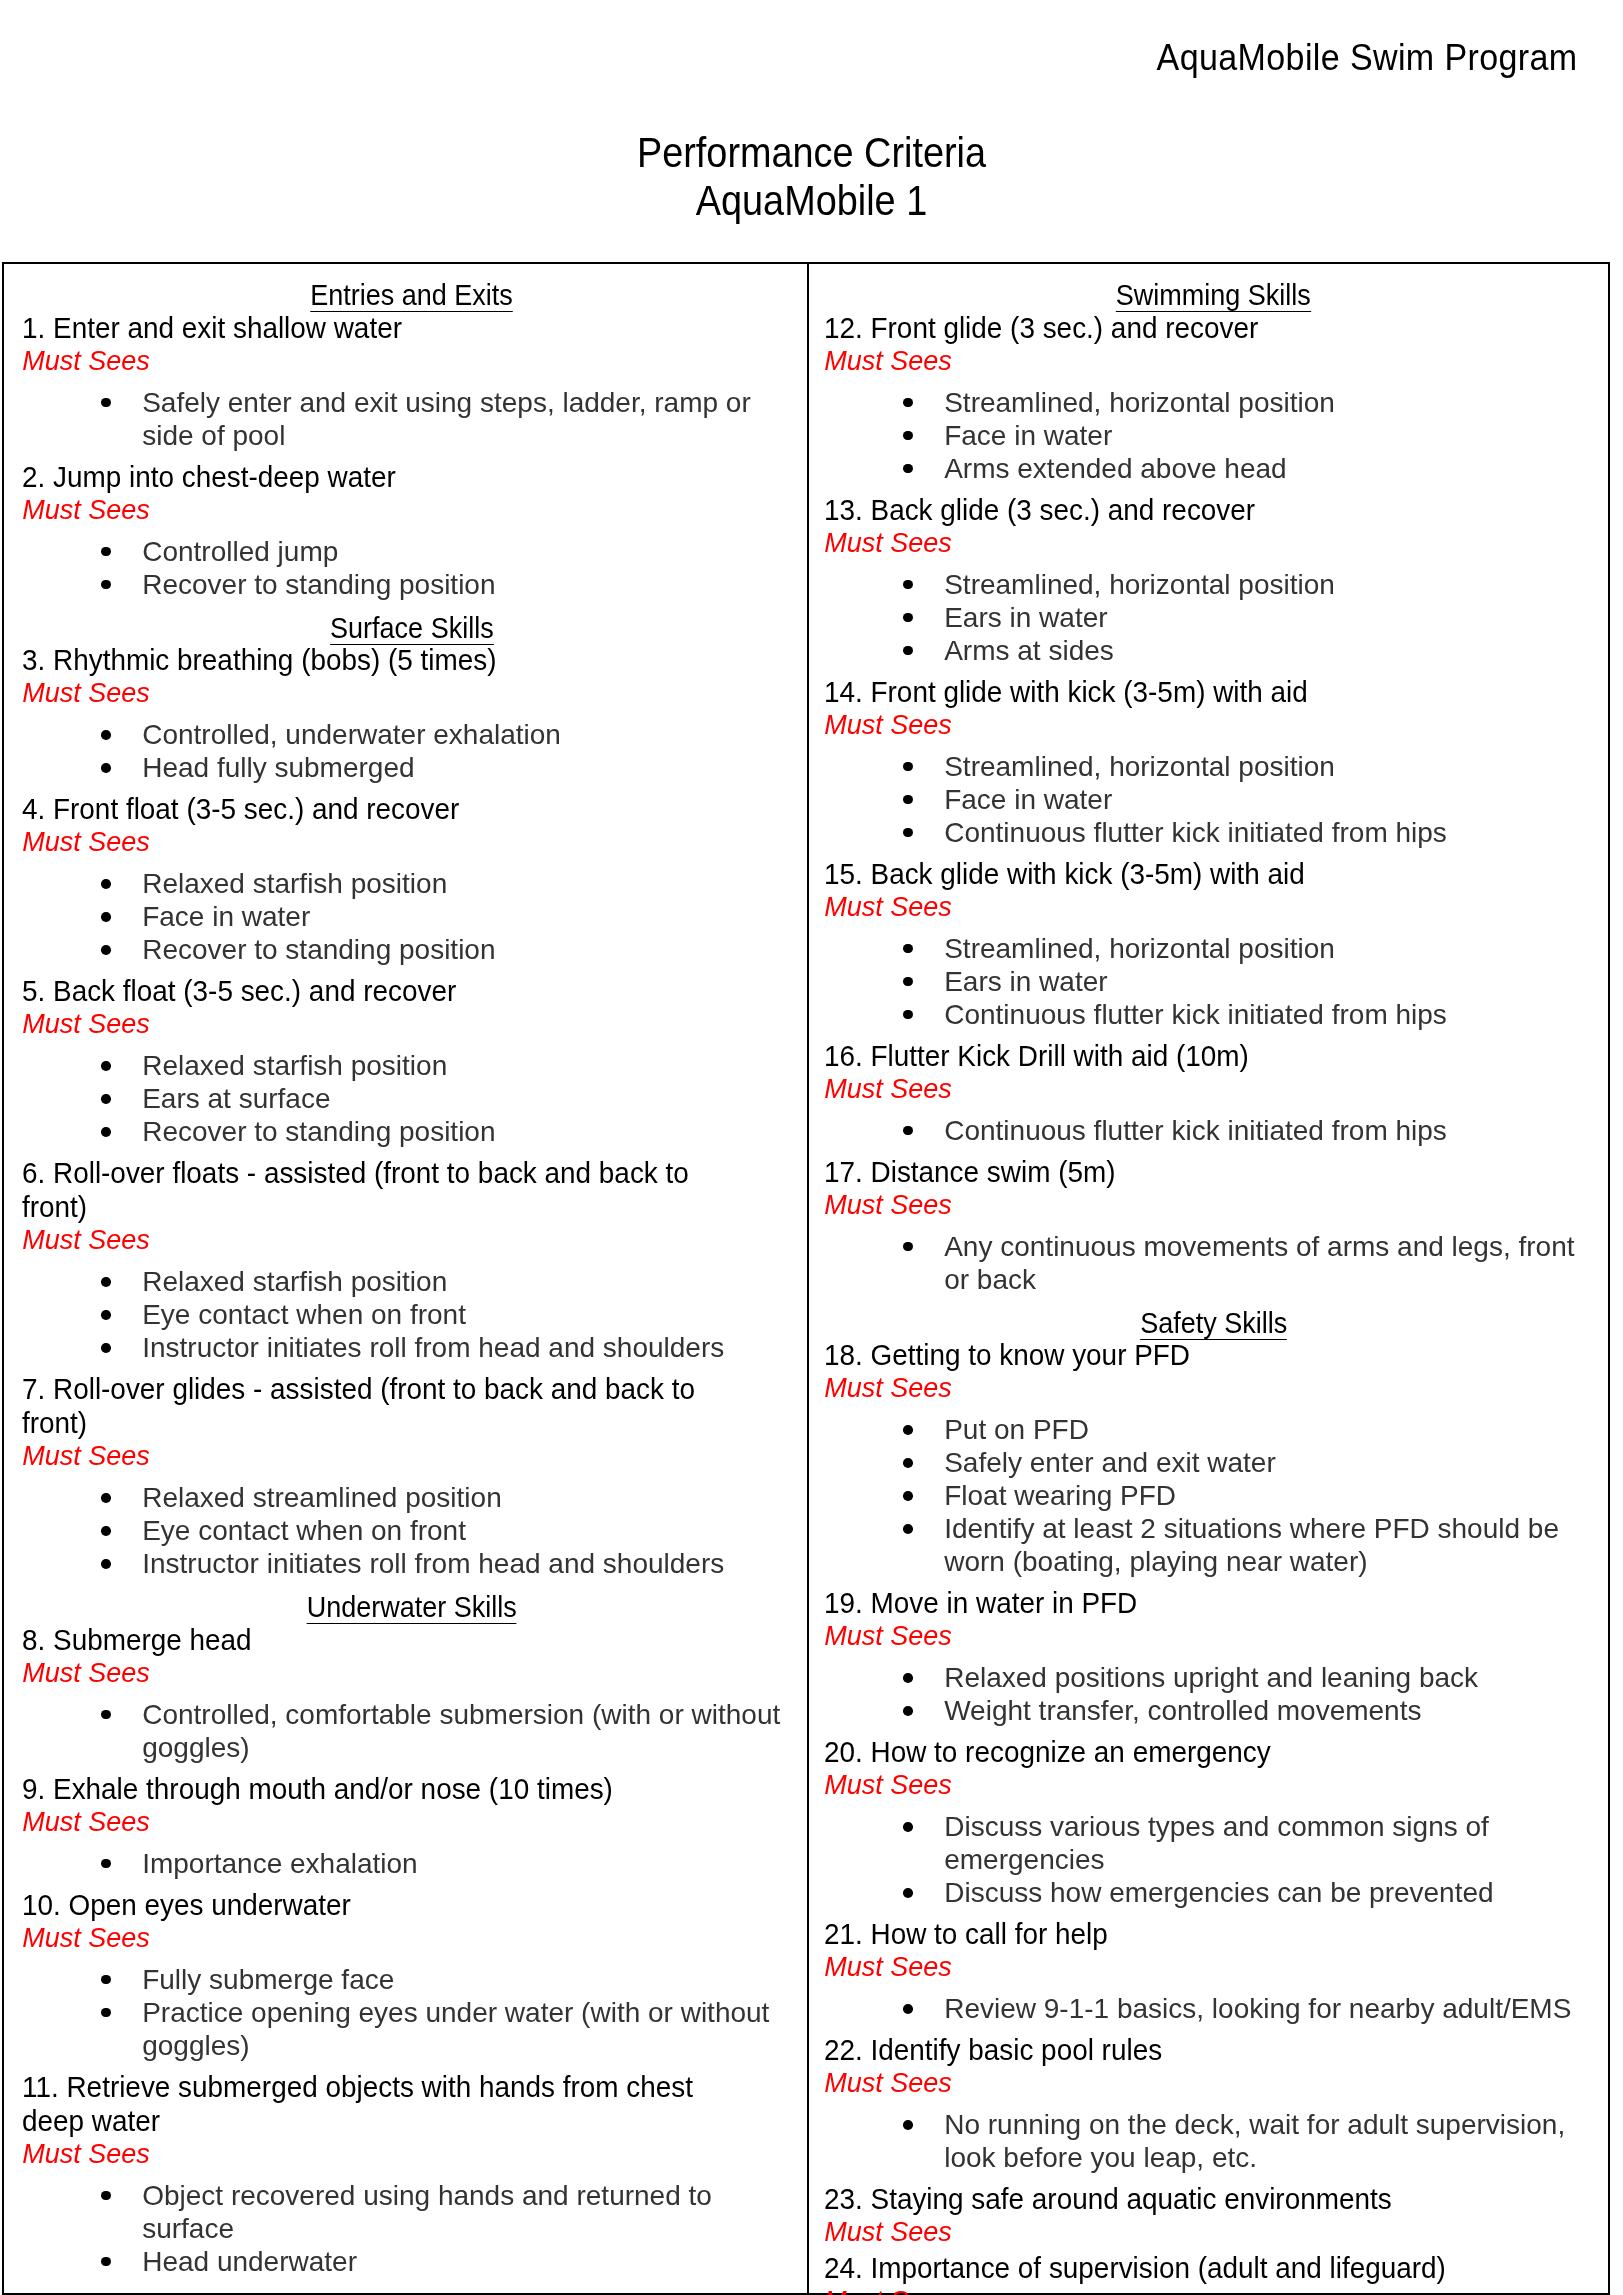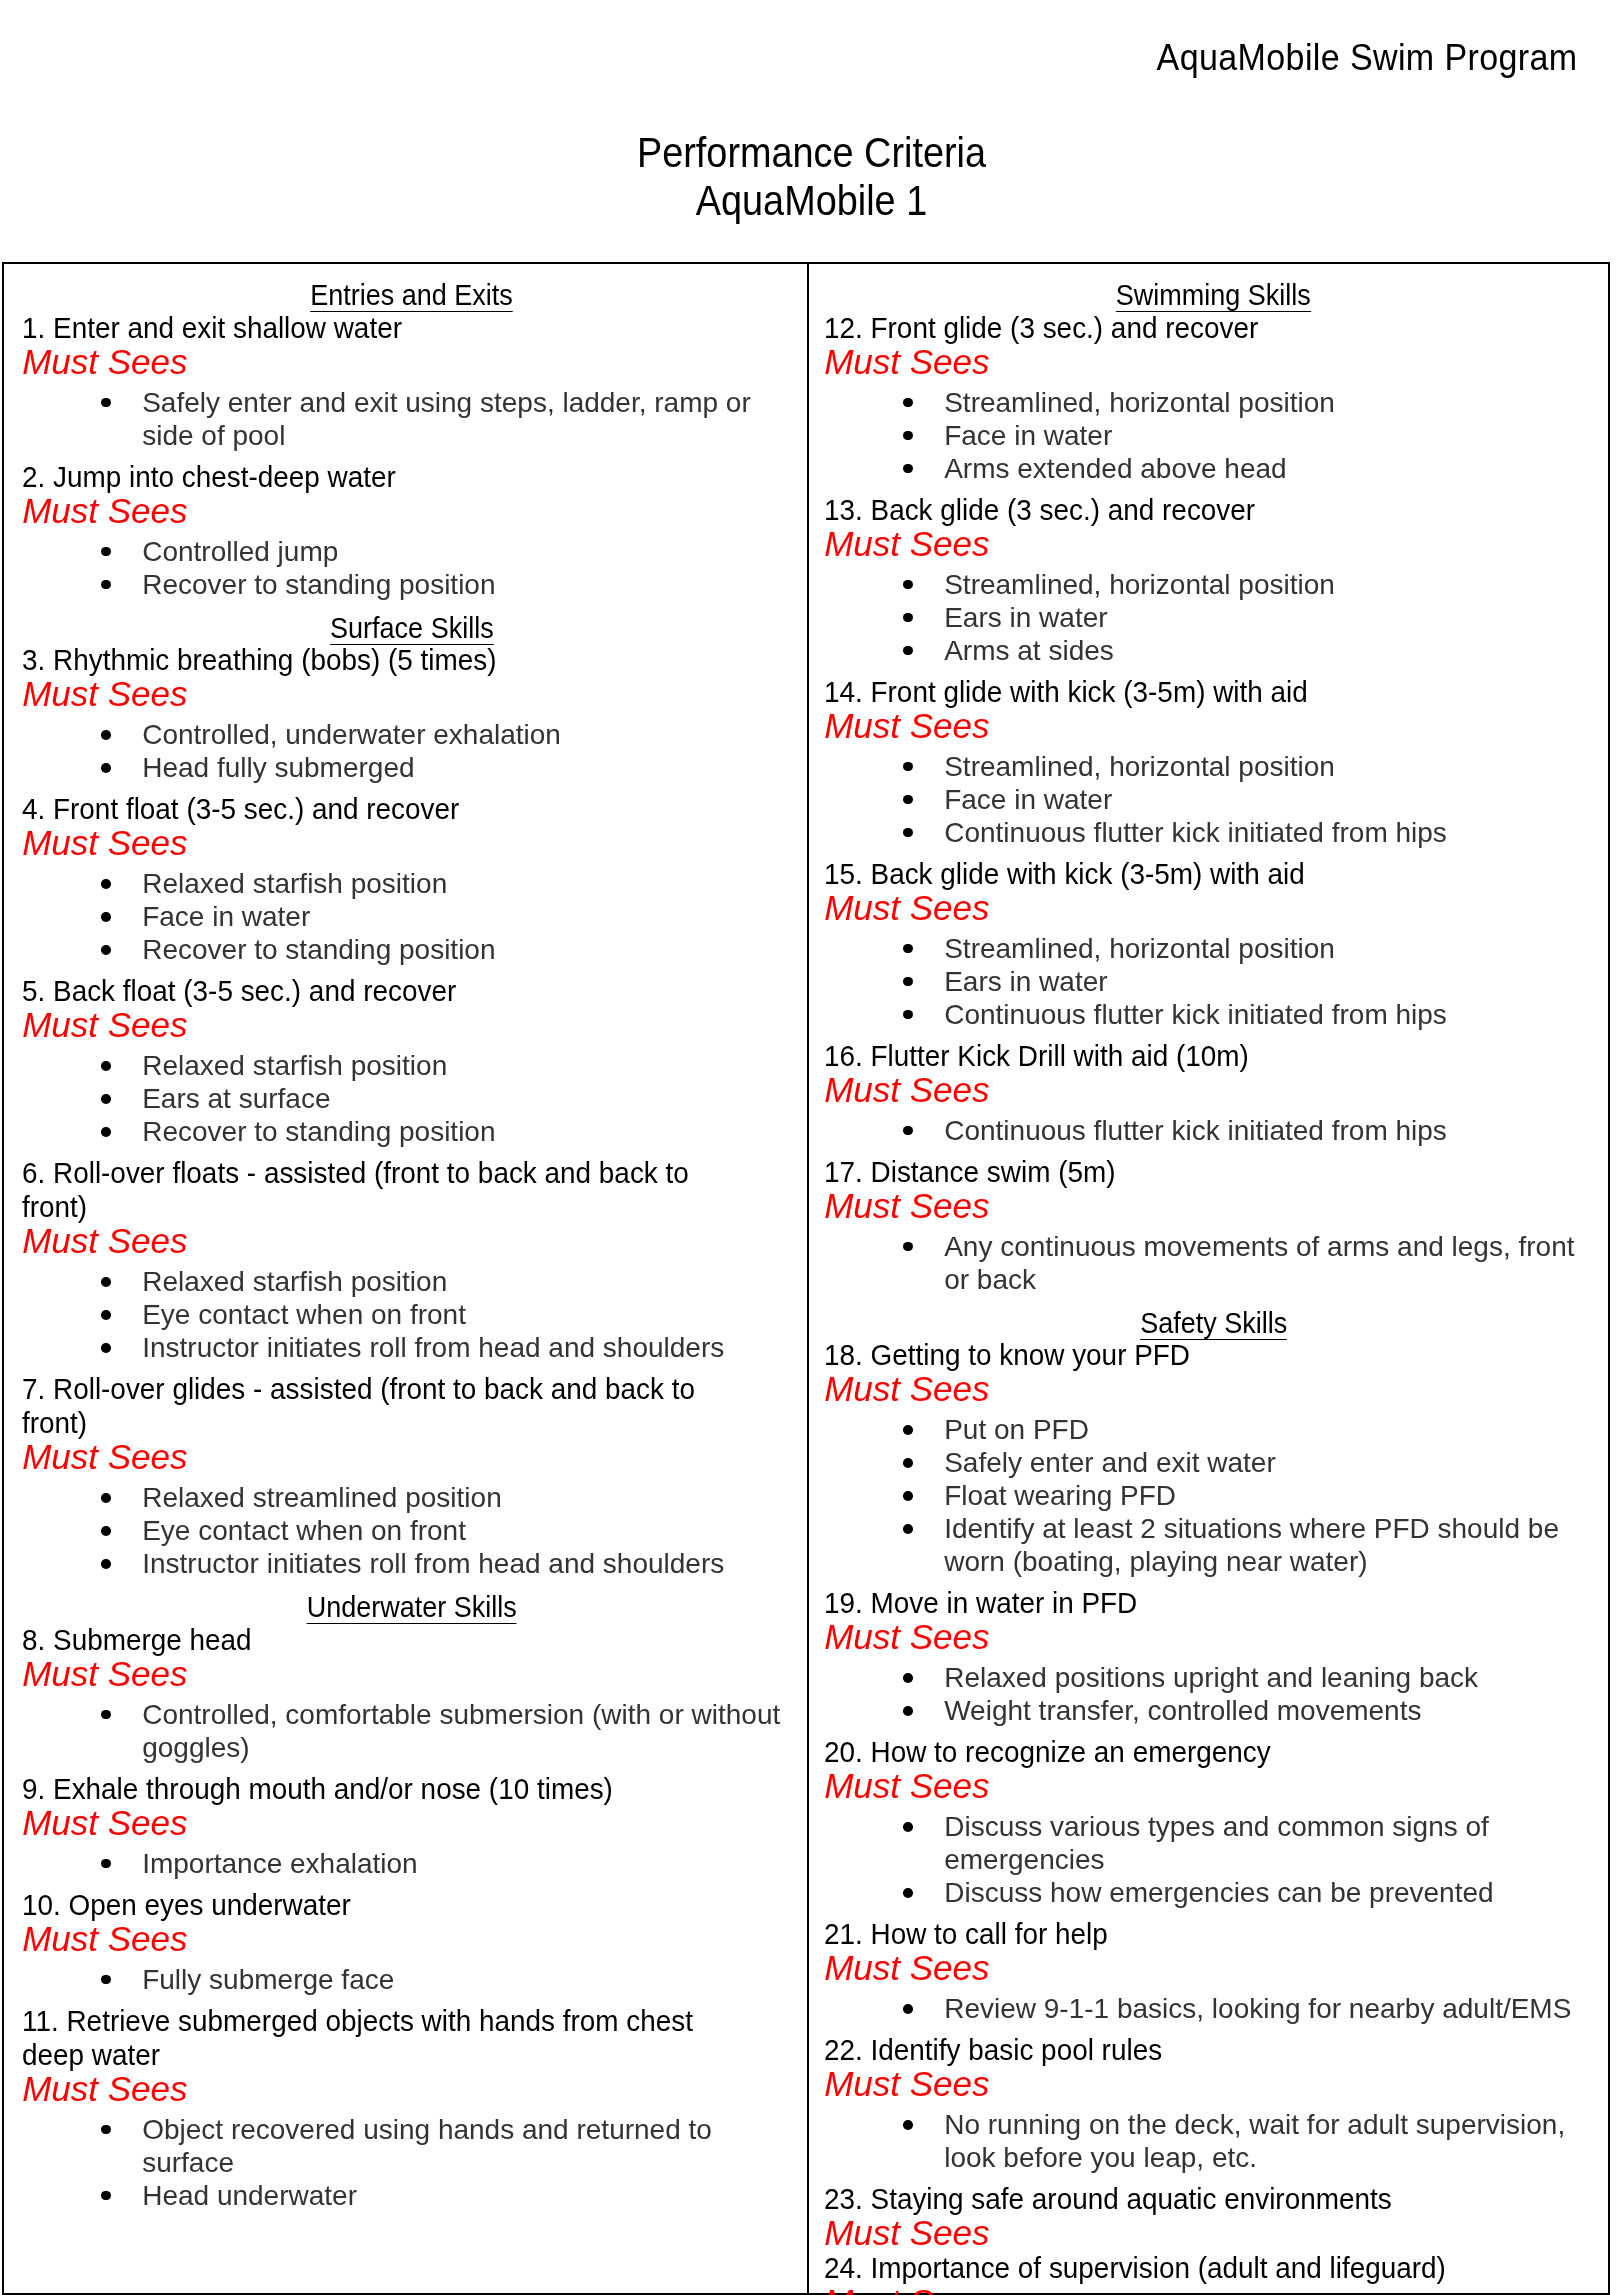--- a/index.html
+++ b/index.html
@@ -37,21 +37,21 @@
     display: inline-block; border-bottom: 1.5px solid #000; line-height: 33px;
     transform: scaleX(0.9);
   }
   .first .section-heading { margin-top: 12px; }
   .item-title {
     font-size: 30px; line-height: 34px; margin-top: 1.5px;
     font-family: "Liberation Sans", sans-serif; color: #000;
     transform: scaleX(0.93); transform-origin: left center;
   }
   .must {
-    font-size: 35px; line-height: 33px; color: #ff0000; font-style: italic;
+    font-size: 27px; line-height: 33px; color: #ff0000; font-style: italic;
     font-family: "Liberation Sans", sans-serif;
   }
   ul.bullets { list-style: none; margin: 8px; padding: 0; }
   ul.bullets li {
     position: relative; padding-left: 112px; font-size: 28px; line-height: 33px;
     color: #333; font-weight: 300; font-family: "Liberation Sans", sans-serif;
   }
   ul.bullets li .dot {
     position: absolute; left: 71px; top: 12px; width: 9.7px; height: 9.7px;
     border-radius: 50%; background: #000;
@@ -149,20 +149,21 @@
           <div class="must">Must Sees</div>
           <ul class="bullets">
             <li><span class="dot"></span><span>Importance exhalation</span></li>
           </ul>
         </div>
         <div class="item">
           <div class="item-title">10. Open eyes underwater</div>
           <div class="must">Must Sees</div>
           <ul class="bullets">
             <li><span class="dot"></span><span>Fully submerge face</span></li>
+            <li><span class="dot"></span><span>Practice opening eyes under water (with or without goggles)</span></li>
           </ul>
         </div>
         <div class="item">
           <div class="item-title">11. Retrieve submerged objects with hands from chest deep water</div>
           <div class="must">Must Sees</div>
           <ul class="bullets">
             <li><span class="dot"></span><span>Object recovered using hands and returned to surface</span></li>
             <li><span class="dot"></span><span>Head underwater</span></li>
           </ul>
         </div>

